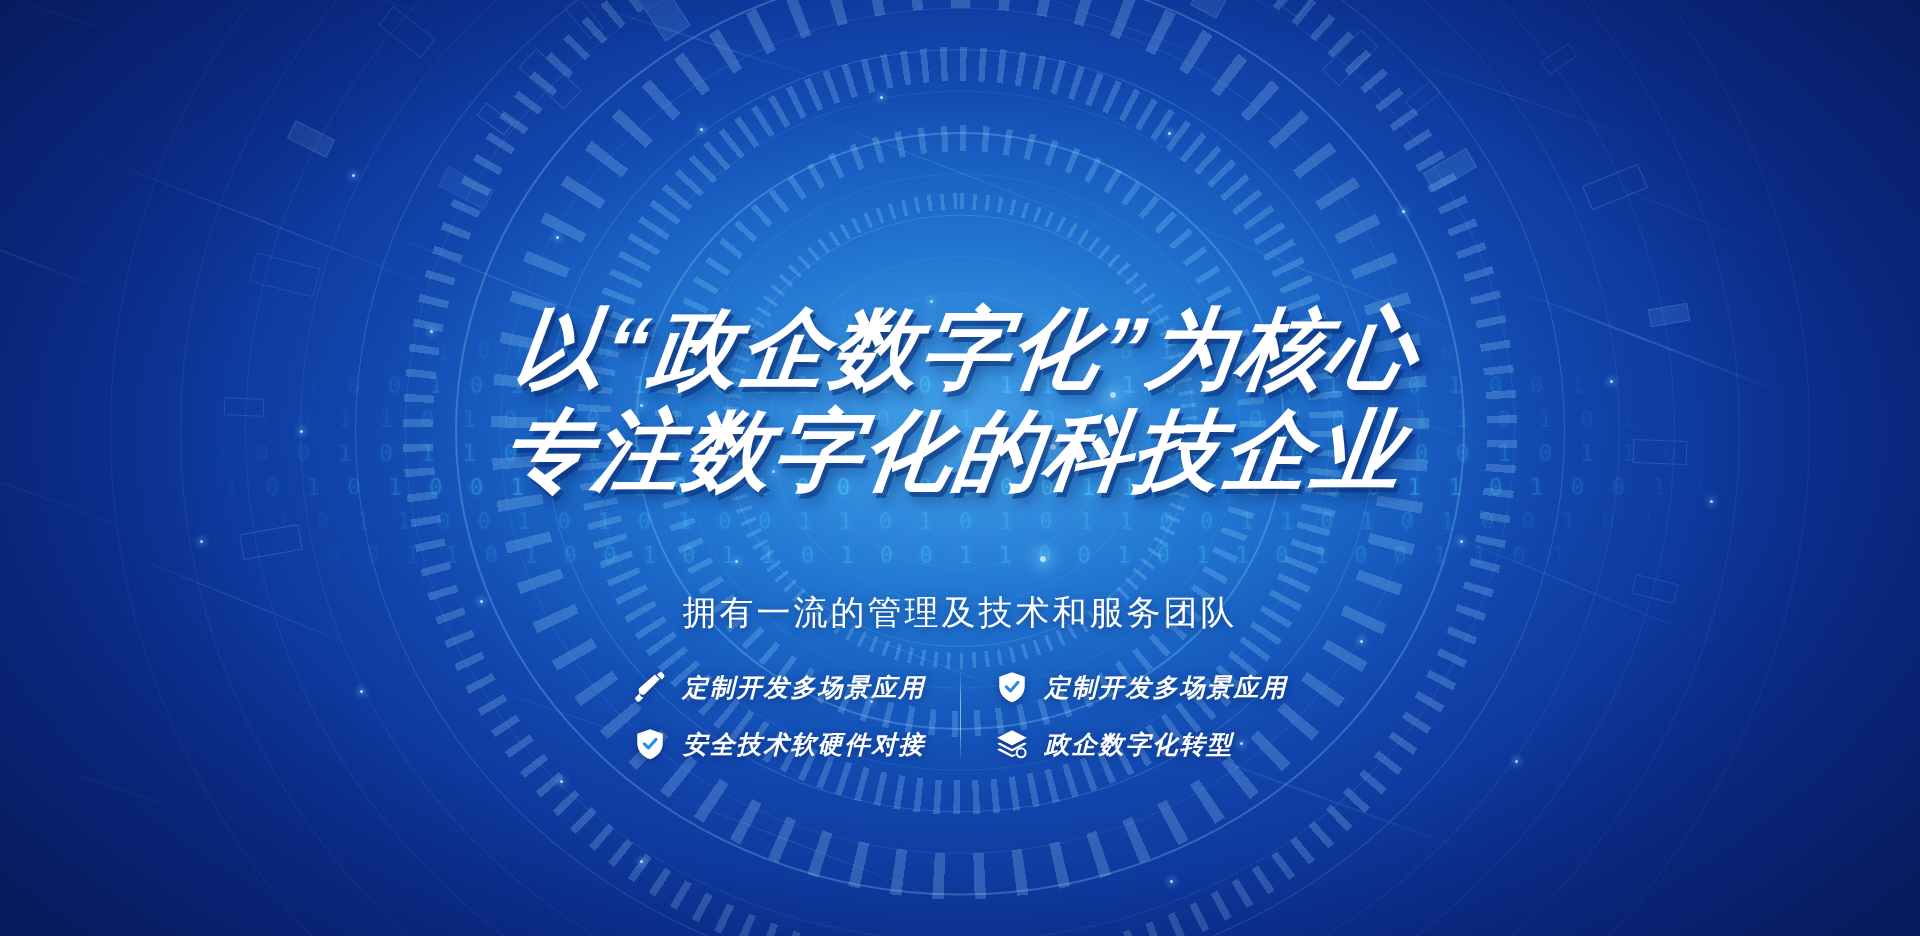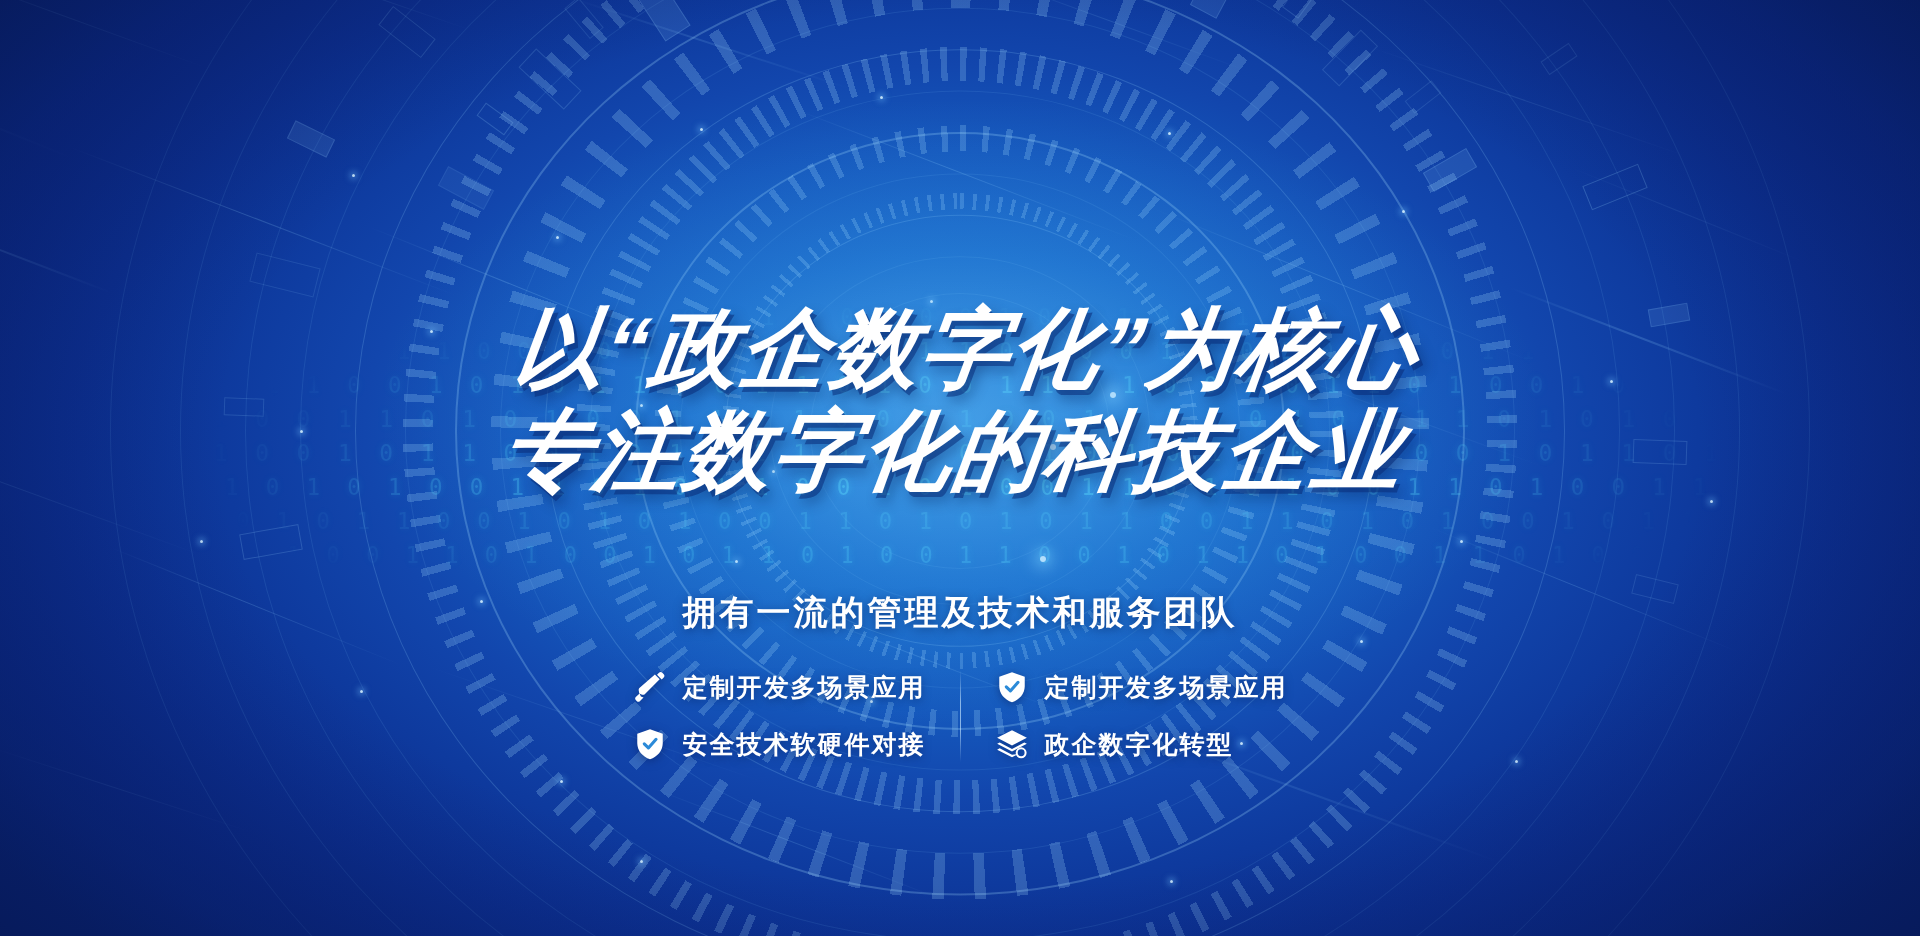--- a/index.html
+++ b/index.html
@@ -151,21 +151,21 @@
       7px 9px 14px rgba(5,28,86,0.45);
     white-space: nowrap;
   }
   .headline .l1 { display: block; }
   .headline .l2 { display: block; margin-top: 14px; }
 
   .subtitle {
     margin-top: 36px;
     color: #ffffff;
     font-size: 34px;
-    font-weight: 700;
+    font-weight: 400;
     letter-spacing: 3px;
     text-shadow: 0 2px 10px rgba(6,30,90,0.55);
   }
 
   .features {
     margin-top: 34px;
     display: grid;
     grid-template-columns: auto 1px auto;
     grid-template-rows: auto auto;
     column-gap: 34px;
@@ -177,20 +177,21 @@
     grid-row: 1 / span 2;
     width: 1px;
     height: 92px;
     background: linear-gradient(180deg, rgba(190,225,255,0) 0%, rgba(200,232,255,0.65) 35%, rgba(200,232,255,0.65) 65%, rgba(190,225,255,0) 100%);
   }
   .feature {
     display: flex;
     align-items: center;
     gap: 16px;
     color: #ffffff;
+    font-style: italic;
   }
   .feature .ficon {
     width: 34px; height: 34px;
     display: inline-flex;
     align-items: center;
     justify-content: center;
     filter: drop-shadow(0 2px 5px rgba(6,30,90,0.5));
     flex: 0 0 auto;
   }
   .feature .ficon svg { width: 34px; height: 34px; display: block; }

